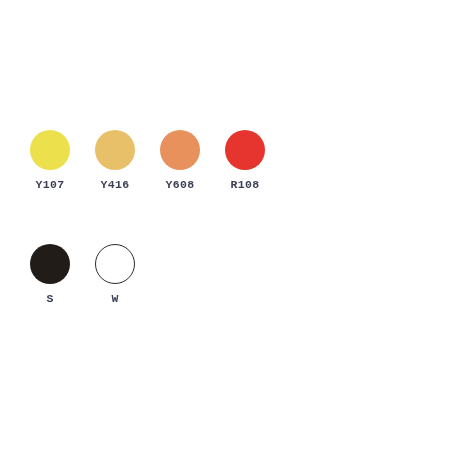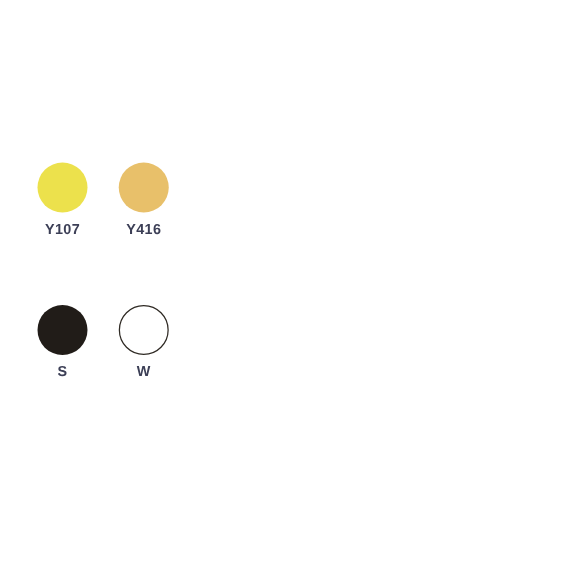--- a/index.html
+++ b/index.html
@@ -64,36 +64,45 @@
 
   .swatch-label {
     margin-top: 9px;
     font-size: 11.5px;
     font-weight: 600;
     letter-spacing: 0.3px;
     color: #3c3f56;
     line-height: 1;
     white-space: nowrap;
     text-align: center;
+    font-family: Liberation Mono, monospace;
   }
 </style>
 </head>
 <body>
 
 <div id="swatch-chart">
   <div class="swatch-grid">
 
     <div class="swatch-row">
       <div class="swatch-cell">
         <div class="swatch-disc" style="background: rgb(236, 225, 76);"></div>
         <div class="swatch-label">Y107</div>
       </div>
       <div class="swatch-cell">
         <div class="swatch-disc" style="background: rgb(232, 192, 106);"></div>
         <div class="swatch-label">Y416</div>
+      </div>
+      <div class="swatch-cell">
+        <div class="swatch-disc" style="background: rgb(232, 145, 92);"></div>
+        <div class="swatch-label">Y608</div>
+      </div>
+      <div class="swatch-cell">
+        <div class="swatch-disc" style="background: rgb(229, 53, 46);"></div>
+        <div class="swatch-label">R108</div>
       </div>
     </div>
 
     <div class="swatch-row">
       <div class="swatch-cell">
         <div class="swatch-disc" style="background: rgb(33, 28, 24);"></div>
         <div class="swatch-label">S</div>
       </div>
       <div class="swatch-cell">
         <div class="swatch-disc outlined"></div>

